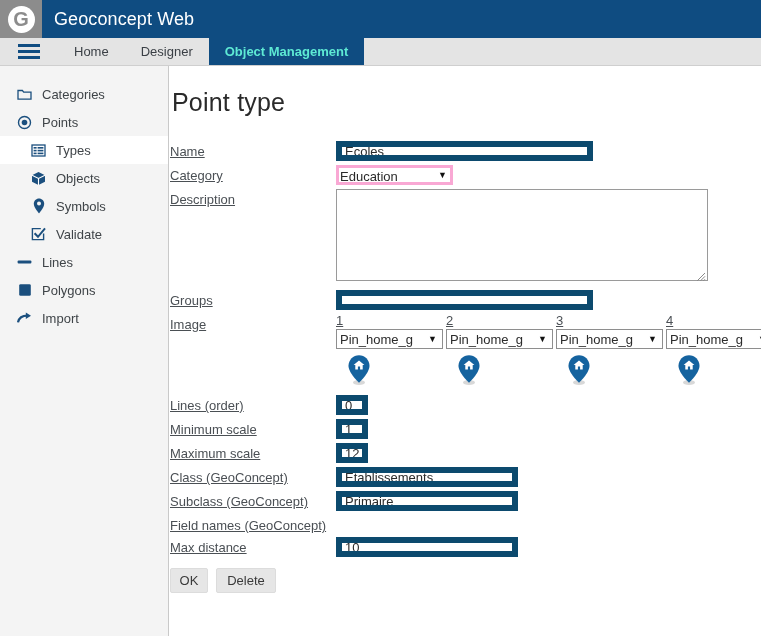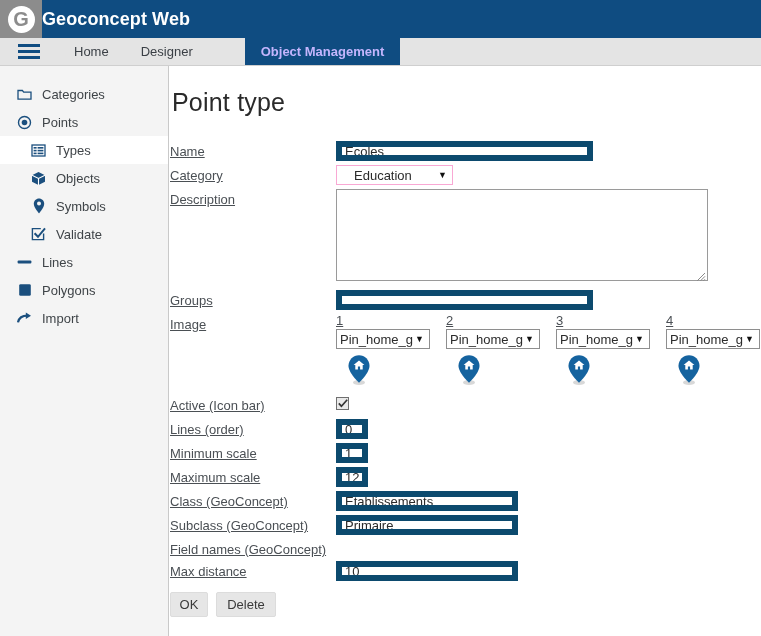--- a/index.html
+++ b/index.html
@@ -27,42 +27,42 @@
     flex: 0 0 42px;
   }
   .logo-g {
     width: 27px; height: 27px; border-radius: 50%;
     background: #ffffff; color: #8c8c8c;
     font-size: 20px; font-weight: bold;
     display: flex; align-items: center; justify-content: center;
     line-height: 1; font-family: "Liberation Sans", sans-serif;
   }
   .brand-title {
-    color: #ffffff; font-size: 18px; font-weight: bold;
-    margin-left: 0; letter-spacing: .1px;
+    color: #ffffff; font-size: 18px; font-weight: normal;
+    margin-left: 12px; letter-spacing: .1px;
   }
 
   
   .tabstrip {
     position: absolute; top: 38px; left: 0;
     width: 761px; height: 28px;
     background: #e4e4e4;
     display: flex; align-items: stretch;
     border-bottom: 1px solid #cfcfcf;
   }
   .burger {
     width: 58px; display: flex; align-items: center; justify-content: center;
     flex-direction: column; gap: 3px; cursor: pointer;
   }
   .burger i { display: block; width: 22px; height: 3px; background: #0f4c81; }
   .tab {
     padding: 0 16px; display: flex; align-items: center; justify-content: center;
     font-size: 13px; color: #3a3f45; cursor: pointer; white-space: nowrap;
   }
-  .tab.active { background: #0f4c81; color: #c4b5fd; font-weight: bold; margin-left: 36px; }
+  .tab.active { background: #0f4c81; color: #5eead4; font-weight: bold; }
 
   
   .sidebar {
     position: absolute; top: 66px; left: 0;
     width: 169px; height: 570px;
     background: #f4f4f4;
     border-right: 1px solid #c9c9c9;
     padding-top: 14px;
   }
   .nav-item {
@@ -118,30 +118,30 @@
     position: relative;
   }
   .ta-wrap { position: relative; display: inline-block; }
   .ta-grip {
     position: absolute; right: 2px; bottom: 2px;
     width: 11px; height: 11px; pointer-events: none;
   }
   select.cat {
     width: 117px; height: 20px;
     -webkit-appearance: none; appearance: none;
-    border: 1px solid #f9a8d4;
-    padding-left: 17px;
+    border: 3px solid #f9a8d4;
+    padding-left: 1px;
   }
   .sel-wrap { position: relative; display: inline-block; }
   .sel-arrow {
     position: absolute; right: 6px; top: 50%; transform: translateY(-50%);
     font-size: 9px; color: #111; pointer-events: none; line-height: 1;
   }
   select.pin {
-    width: 94px; height: 20px;
+    width: 107px; height: 20px;
     -webkit-appearance: none; appearance: none;
     border: 1px solid #8e8e8e;
     padding-left: 3px; font-size: 13px;
   }
 
   
   .img-grid { display: flex; gap: 5px; }
   .img-col { width: 105px; }
   .img-num { font-size: 13px; color: #4a4f54; margin-bottom: 2px; line-height: 13px; }
   .pin-holder { margin-top: 5px; padding-left: 10px; }
@@ -397,30 +397,20 @@
                   <path d="M13 1.2C7.2 1.2 2.5 5.9 2.5 11.7c0 7.3 10.5 17 10.5 17s10.5-9.7 10.5-17C23.5 5.9 18.8 1.2 13 1.2z" fill="#15639f"></path>
                   <path d="M13 6.4l5.4 4.6h-1.7v4.6h-2.6v-3h-2.2v3H9.3V11H7.6z" fill="#ffffff"></path>
                 </svg>
               </div>
             </div>
 
           </div>
         </div>
       </div>
 
-      <div class="row" style="margin-bottom:6px;">
-        <div class="lbl">Active (Icon bar)</div>
-        <div class="fld">
-          <span class="cbx">
-            <svg width="10" height="9" viewBox="0 0 10 9">
-              <path d="M0.8 4.4l2.6 2.8L9.2 0.8" stroke="#333" stroke-width="1.7" fill="none"></path>
-            </svg>
-          </span>
-        </div>
-      </div>
 
       <div class="row">
         <div class="lbl">Lines (order)</div>
         <div class="fld">
           <input class="w-small" type="text" value="0" style="">
         </div>
       </div>
 
       <div class="row">
         <div class="lbl">Minimum scale</div>

